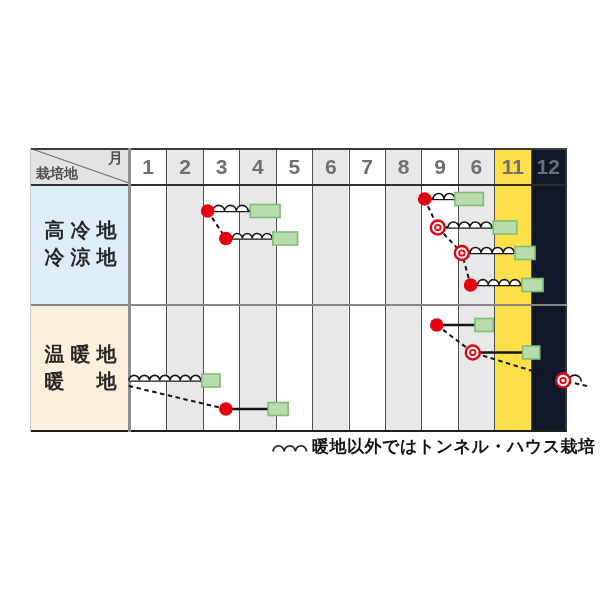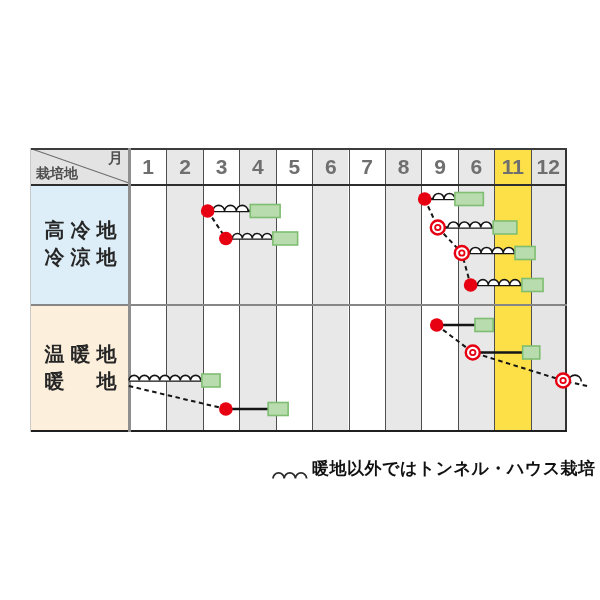--- a/index.html
+++ b/index.html
@@ -19,21 +19,21 @@
   #region-warm{top:158px;height:124px;}
   .lbl{width:72px;}
   .lbl .line{display:flex;justify-content:space-between;font-size:20px;font-weight:bold;color:#262626;line-height:27px;}
   .hline{position:absolute;left:0;width:536px;z-index:3;}
   #line-top{top:0;height:2px;background:#3c3c3c;}
   #line-headsep{top:36px;height:2px;background:#2e2e2e;}
   #line-split{top:156px;height:2px;background:#868686;}
   #line-bottom{top:282px;height:2px;background:#1f1f1f;}
   #vline-label{position:absolute;left:97px;top:0;width:2.5px;height:284px;background:#8f8f8f;z-index:3;}
   #marks{position:absolute;left:0;top:0;width:600px;height:600px;z-index:5;pointer-events:none;}
-  #legend{position:absolute;left:272px;top:456px;height:24px;display:flex;align-items:flex-end;z-index:6;}
+  #legend{position:absolute;left:272px;top:434px;height:24px;display:flex;align-items:center;z-index:6;}
   #legend .txt{font-size:17px;font-weight:bold;color:#111;letter-spacing:0.5px;white-space:nowrap;margin-left:3px;}
 </style>
 </head>
 <body>
 
 <div id="page">
   <div id="tbl">
     <div id="cols">
         <div class="col" style="left: 0px; width: 36.4167px; background: rgb(255, 255, 255);">
           <div class="num">1</div>
@@ -61,21 +61,21 @@
         </div>
         <div class="col" style="left: 291.334px; width: 36.4167px; background: rgb(255, 255, 255); border-left: 1.5px solid rgb(79, 79, 79);">
           <div class="num">9</div>
         </div>
         <div class="col" style="left: 327.75px; width: 36.4167px; background: rgb(232, 232, 232); border-left: 1.5px solid rgb(79, 79, 79);">
           <div class="num">6</div>
         </div>
         <div class="col" style="left: 364.167px; width: 36.4167px; background: #fde047; border-left: 1.5px solid rgb(79, 79, 79);">
           <div class="num">11</div>
         </div>
-        <div class="col" style="left: 400.584px; width: 36.4167px; background: #e5e5e5; border-left: 1.5px solid rgb(79, 79, 79); border-right: 2px solid rgb(51, 51, 51);">
+        <div class="col" style="left: 400.584px; width: 36.4167px; background: #0f172a; border-left: 1.5px solid rgb(79, 79, 79); border-right: 2px solid rgb(51, 51, 51);">
           <div class="num">12</div>
         </div>
       </div>
     <div id="corner">
       <svg width="99" height="36">
         <line x1="1" y1="1" x2="98" y2="35" stroke="#6f6f6f" stroke-width="1.2"></line>
       </svg>
       <span class="corner-top">月</span>
       <span class="corner-bottom">栽培地</span>
     </div>

